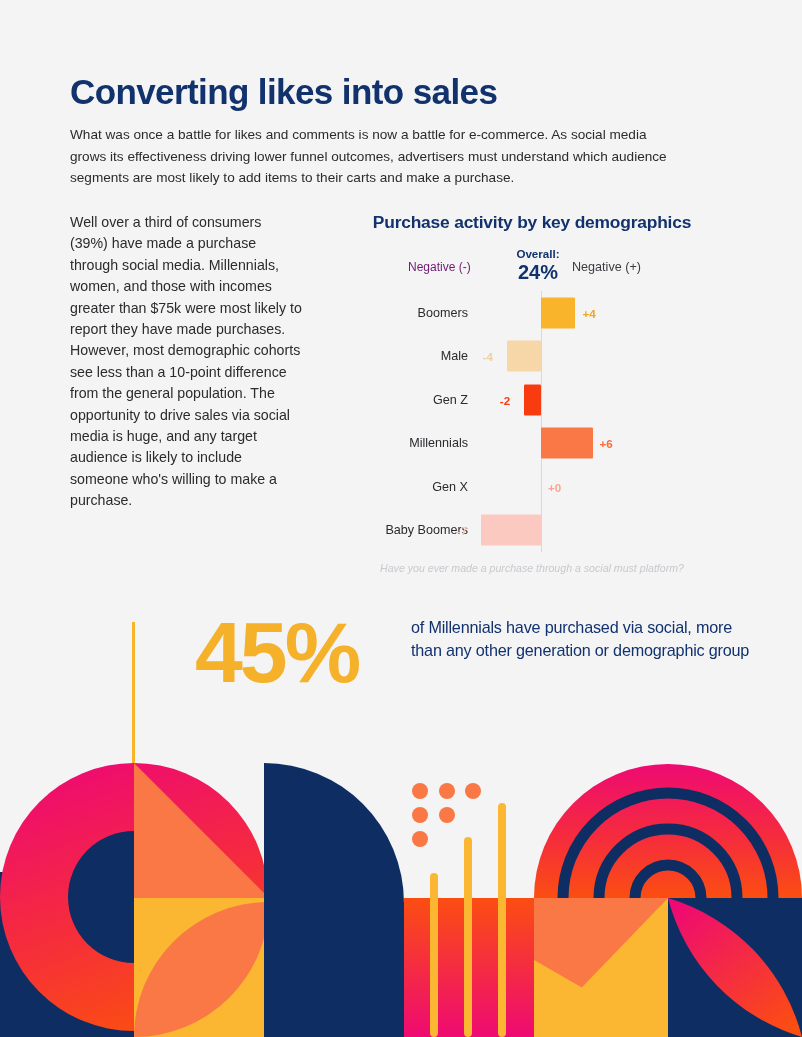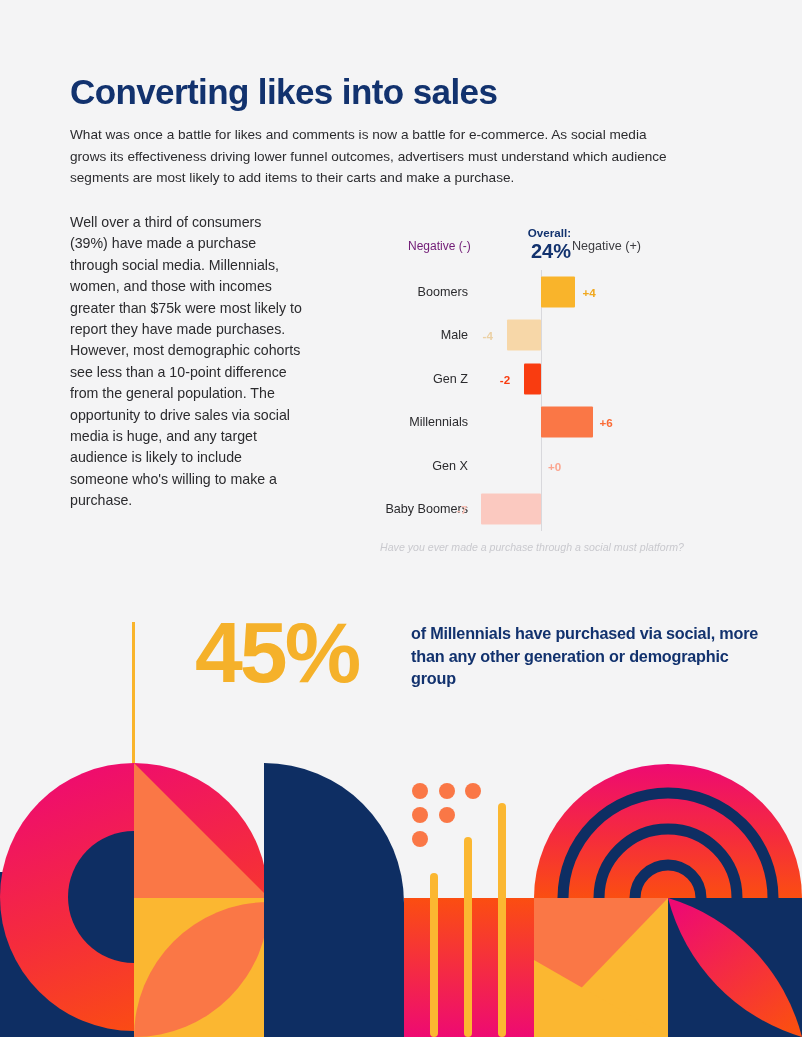--- a/index.html
+++ b/index.html
@@ -40,21 +40,21 @@
   }
   .lg-neg {
     position:absolute; left:78px; top:13px;
     font-size:12px; color:#701a75;text-align:center;
   }
   .lg-pos {
     position:absolute; left:242px; top:13px;
     font-size:12.6px; color:#3C3C40;
   }
   .lg-overall {
-    position:absolute; left:175px; top:0px; width:66px; text-align:right;
+    position:absolute; left:175px; top:0px; width:66px; text-align:center;
   }
   .lg-overall .ov-label {
     font-size:11.6px; font-weight:bold; color:#12326E; line-height:14px;
   }
   .lg-overall .ov-value {
     font-size:20px; font-weight:bold; color:#12326E; line-height:22px;
   }
 
   .rows { position:relative; margin-top:2px; }
   .row {
@@ -92,40 +92,41 @@
   }
 
   
   .callout { position:absolute; left:176px; top:612px; width:560px; height:86px;margin-left:19px; }
   .callout-number {
     position:absolute; left:0; top:-8px;
     font-size:86px; font-weight:bold; color:#F5B12A;
     letter-spacing:-3px; line-height:96px;
   }
   .callout-text {
-    position:absolute; left:216px; top:10px; width:350px;
-    font-size:16.2px; font-weight:bold; color:#12326E;
+    position:absolute; left:216px; top:4px; width:350px;
+    font-size:16.2px; font-weight:normal; color:#12326E;
     line-height:22.5px; letter-spacing:-0.2px;
   }
 
   
   .art { position:absolute; left:0; top:600px; width:802px; height:437px; }
   .art svg { display:block; }
 </style>
 </head>
 <body>
 
 <div class="page">
 
   <h1 class="title">Converting likes into sales</h1>
   <p class="intro">What was once a battle for likes and comments is now a battle for e-commerce. As social media grows its effectiveness driving lower funnel outcomes, advertisers must understand which audience segments are most likely to add items to their carts and make a purchase.</p>
 
   <p class="body-copy">Well over a third of consumers (39%) have made a purchase through social media. Millennials, women, and those with incomes greater than $75k were most likely to report they have made purchases. However, most demographic cohorts see less than a 10-point difference from the general population. The opportunity to drive sales via social media is huge, and any target audience is likely to include someone who's willing to make a purchase.</p>
 
   <div class="chart">
+    <div class="chart-title">Purchase activity by key demographics</div>
 
     <div class="chart-legend">
       <div class="lg-neg">Negative (-)</div>
       <div class="lg-overall">
         <div class="ov-label">Overall:</div>
         <div class="ov-value">24%</div>
       </div>
       <div class="lg-pos">Negative (+)</div>
     </div>
 

